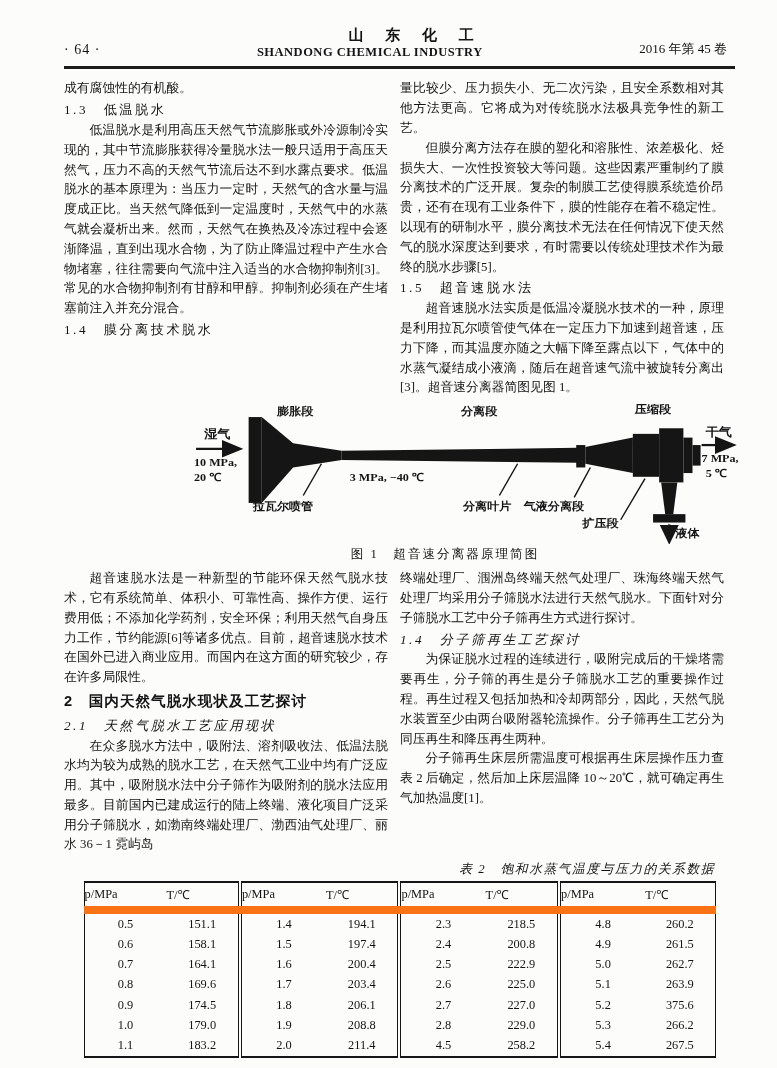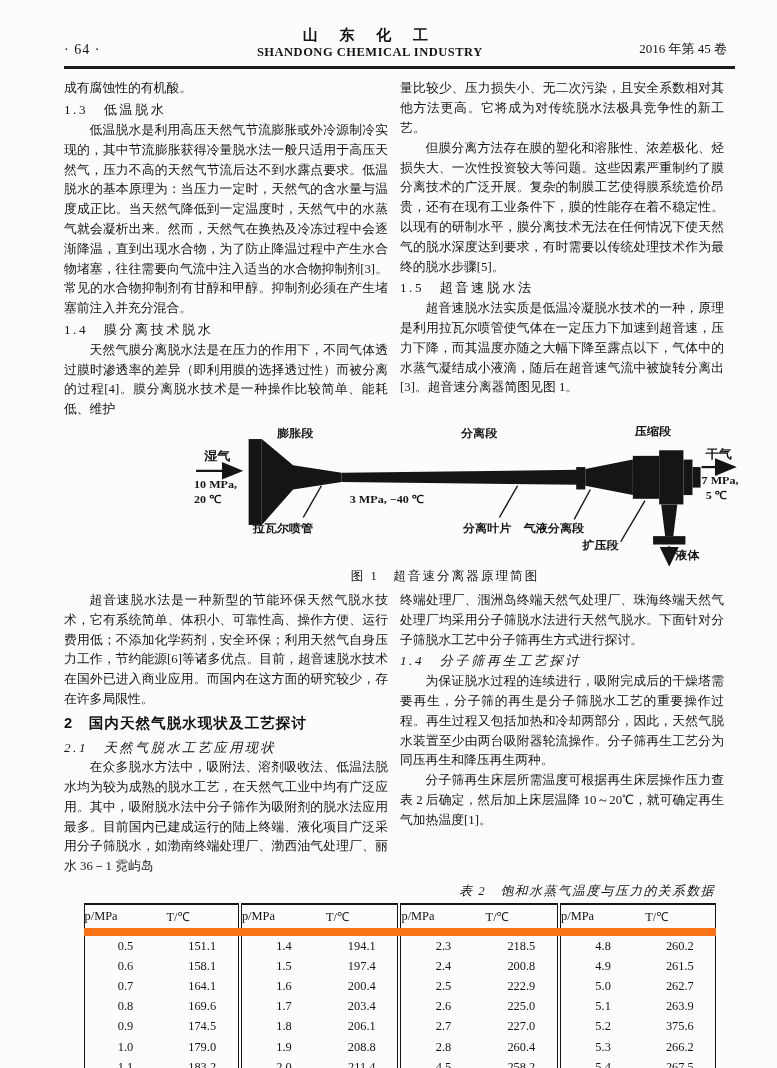--- a/index.html
+++ b/index.html
@@ -10,21 +10,21 @@
     background:#fcfcfa;
     color:#141414;
     font-family:"Liberation Serif", serif;
     overflow:hidden;
     box-sizing:border-box;
     padding:26px 42px 0 64px;
   }
   
   .hdr { display:flex; align-items:flex-end; justify-content:space-between; padding:0 8px 4px 0; }
   .hdr-page { font-size:14px; letter-spacing:1px; padding-bottom:2px; }
-  .hdr-center { text-align:center; line-height:1.25; }
+  .hdr-center { text-align:right; line-height:1.25; }
   .hdr-cn { font-size:15px; letter-spacing:9px; font-weight:bold; }
   .hdr-en { font-size:12.5px; font-weight:bold; letter-spacing:0.5px; }
   .hdr-issue { font-size:13px; padding-bottom:2px; }
   .hdr-rule { border:0; border-top:3px solid #1c1c1c; margin:2px 0 10px 0; }
 
   
   .two-col { display:flex; gap:12px; }
   .col { width:324px; font-size:12.8px; line-height:19.8px; text-align:justify; }
   .p  { margin:0; }
   .pi { margin:0; text-indent:2em; }
@@ -67,21 +67,20 @@
     <div class="hdr-issue">2016 年第 45 卷</div>
   </div>
   <hr class="hdr-rule">
 
   <div class="two-col">
     <div class="col">
       <p class="p">成有腐蚀性的有机酸。</p>
       <p class="hB">1.3　低温脱水</p>
       <p class="pi">低温脱水是利用高压天然气节流膨胀或外冷源制冷实现的，其中节流膨胀获得冷量脱水法一般只适用于高压天然气，压力不高的天然气节流后达不到水露点要求。低温脱水的基本原理为：当压力一定时，天然气的含水量与温度成正比。当天然气降低到一定温度时，天然气中的水蒸气就会凝析出来。然而，天然气在换热及冷冻过程中会逐渐降温，直到出现水合物，为了防止降温过程中产生水合物堵塞，往往需要向气流中注入适当的水合物抑制剂[3]。常见的水合物抑制剂有甘醇和甲醇。抑制剂必须在产生堵塞前注入并充分混合。</p>
       <p class="hB">1.4　膜分离技术脱水</p>
-      <p class="pi">天然气膜分离脱水法是在压力的作用下，不同气体透过膜时渗透率的差异（即利用膜的选择透过性）而被分离的过程[4]。膜分离脱水技术是一种操作比较简单、能耗低、维护</p>
     </div>
     <div class="col">
       <p class="p">量比较少、压力损失小、无二次污染，且安全系数相对其他方法更高。它将成为对传统脱水法极具竞争性的新工艺。</p>
       <p class="pi">但膜分离方法存在膜的塑化和溶胀性、浓差极化、烃损失大、一次性投资较大等问题。这些因素严重制约了膜分离技术的广泛开展。复杂的制膜工艺使得膜系统造价昂贵，还有在现有工业条件下，膜的性能存在着不稳定性。以现有的研制水平，膜分离技术无法在任何情况下使天然气的脱水深度达到要求，有时需要以传统处理技术作为最终的脱水步骤[5]。</p>
       <p class="hB">1.5　超音速脱水法</p>
       <p class="pi">超音速脱水法实质是低温冷凝脱水技术的一种，原理是利用拉瓦尔喷管使气体在一定压力下加速到超音速，压力下降，而其温度亦随之大幅下降至露点以下，气体中的水蒸气凝结成小液滴，随后在超音速气流中被旋转分离出[3]。超音速分离器简图见图 1。</p>
     </div>
   </div>
 
   <div class="fig-wrap">
@@ -214,21 +213,21 @@
           <td>227.0</td>
           <td>5.2</td>
           <td>375.6</td>
         </tr>
         <tr>
           <td>1.0</td>
           <td>179.0</td>
           <td>1.9</td>
           <td>208.8</td>
           <td>2.8</td>
-          <td>260.4</td>
+          <td>229.0</td>
           <td>5.3</td>
           <td>266.2</td>
         </tr>
         <tr>
           <td>1.1</td>
           <td>183.2</td>
           <td>2.0</td>
           <td>211.4</td>
           <td>4.5</td>
           <td>258.2</td>

